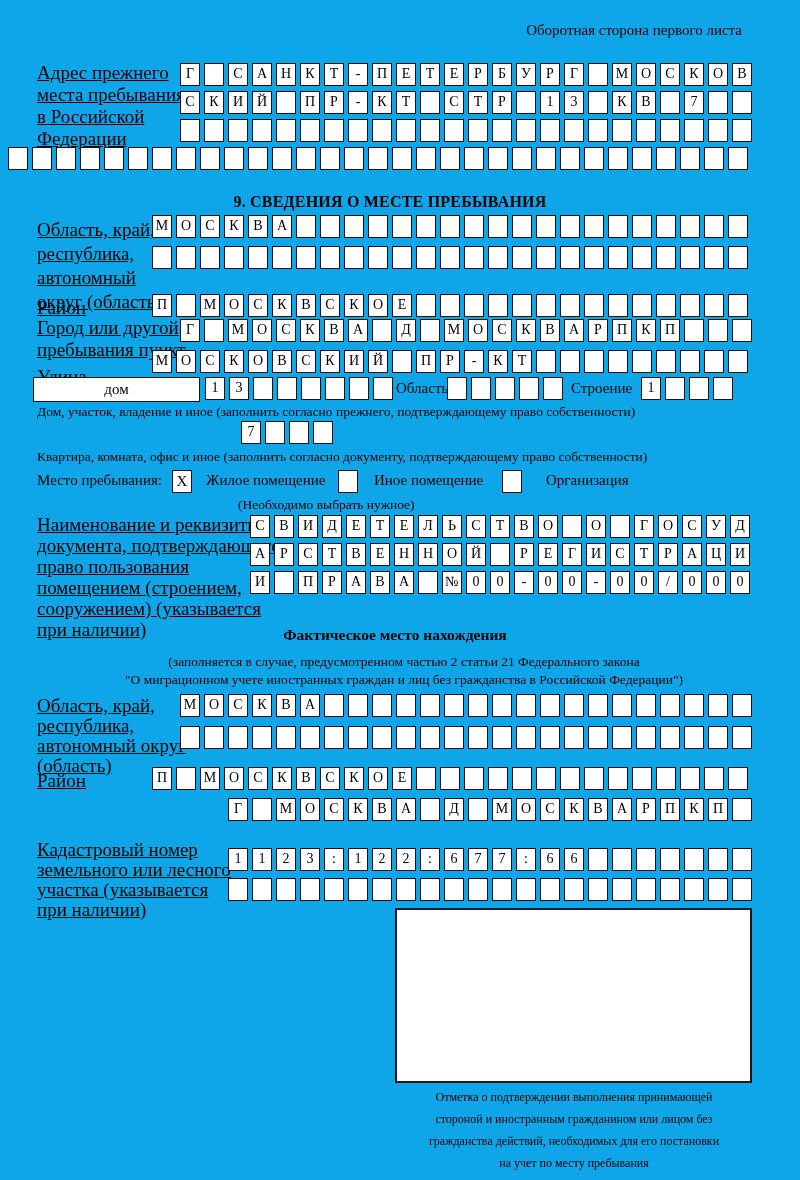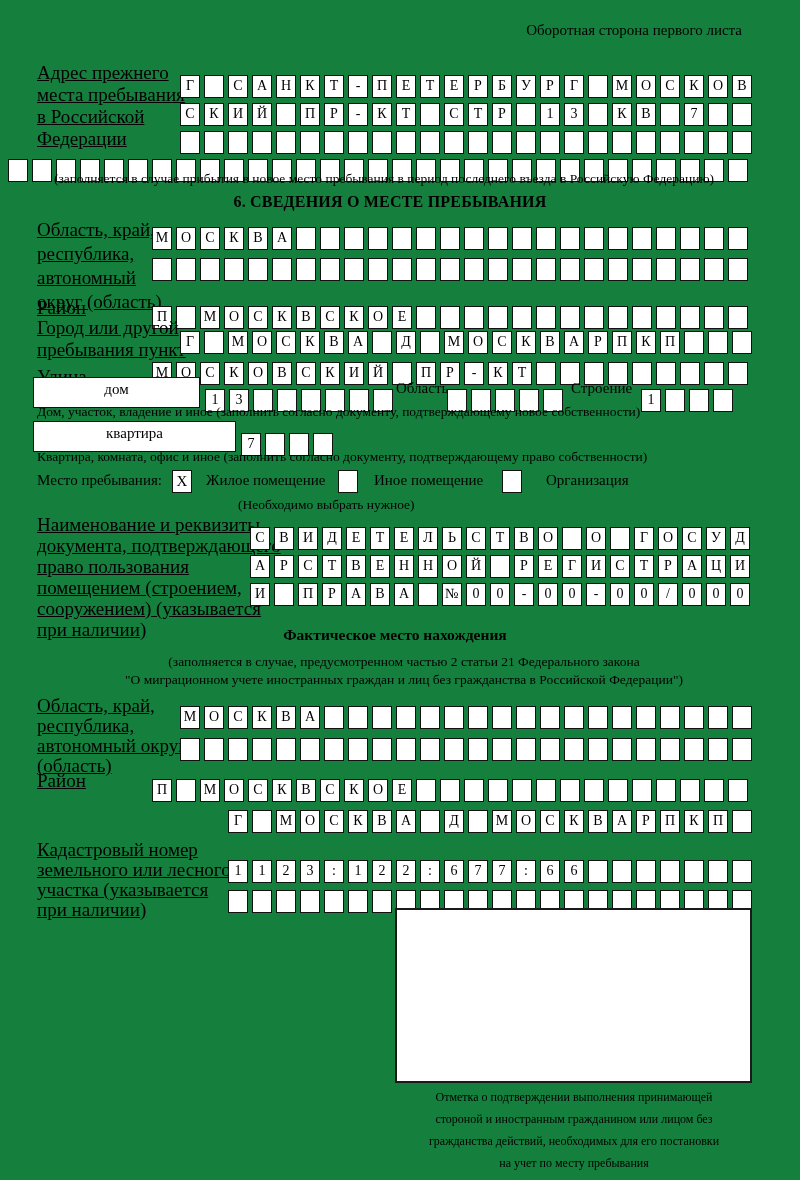--- a/index.html
+++ b/index.html
@@ -1,34 +1,34 @@
 <!DOCTYPE html>
 <html><head>
 <meta charset="utf-8">
 <style>
   html,body{margin:0;padding:0;background:#fff;}
   .page{
-    position:relative;width:800px;height:1180px;background:#15803d;
+    position:relative;width:800px;height:1180px;background:#0ea5e9;
     font-family:"Liberation Serif","DejaVu Serif",serif;color:#000;overflow:hidden;
   }
   .abs{position:absolute;}
   .lbl{font-size:19px;white-space:pre-line;line-height:22px;text-decoration:underline;}
   .lh20{line-height:20px;} .lh21{line-height:21px;} .lh24{line-height:24px;}
   .note{font-size:13.5px;white-space:nowrap;}
   .center{text-align:center;}
   .bold{font-weight:bold;}
   .sechead{font-size:16px;font-weight:bold;letter-spacing:.2px;}
-  .cellrow{position:absolute;white-space:nowrap;height:24px;margin-top:12px;}
+  .cellrow{position:absolute;white-space:nowrap;height:24px;}
   .cell{
     display:inline-block;box-sizing:border-box;width:20px;height:23px;
     border:1.5px solid #121212;margin-right:4px;text-align:center;
     font-size:14px;line-height:20px;vertical-align:top;background:#fff;
   }
   .widebox{
-    position:absolute;box-sizing:border-box;height:31px;border:1.7px solid #121212;
+    position:absolute;box-sizing:border-box;height:25px;border:1.7px solid #121212;
     text-align:center;font-size:15px;line-height:22px;background:#fff;
   }
   .cbx{
     display:inline-block;box-sizing:border-box;width:20px;height:23px;
     border:1.6px solid #121212;text-align:center;font-size:15px;line-height:20px;
     vertical-align:top;background:#fff;
   }
   .stamp{
     position:absolute;box-sizing:border-box;border:2px solid #1a1a1a;background:#fff;
   }
@@ -43,23 +43,22 @@
   <div class="abs inl" style="top:22px;right:58px;">Оборотная сторона первого листа</div>
 
   <div class="abs lbl" style="left:37px;top:62px;">Адрес прежнего
 места пребывания
 в Российской
 Федерации</div>
   <div class="cellrow" style="left:180px;top:63px;"><span class="cell">Г</span><span class="cell"></span><span class="cell">С</span><span class="cell">А</span><span class="cell">Н</span><span class="cell">К</span><span class="cell">Т</span><span class="cell">-</span><span class="cell">П</span><span class="cell">Е</span><span class="cell">Т</span><span class="cell">Е</span><span class="cell">Р</span><span class="cell">Б</span><span class="cell">У</span><span class="cell">Р</span><span class="cell">Г</span><span class="cell"></span><span class="cell">М</span><span class="cell">О</span><span class="cell">С</span><span class="cell">К</span><span class="cell">О</span><span class="cell">В</span></div>
   <div class="cellrow" style="left:180px;top:91px;"><span class="cell">С</span><span class="cell">К</span><span class="cell">И</span><span class="cell">Й</span><span class="cell"></span><span class="cell">П</span><span class="cell">Р</span><span class="cell">-</span><span class="cell">К</span><span class="cell">Т</span><span class="cell"></span><span class="cell">С</span><span class="cell">Т</span><span class="cell">Р</span><span class="cell"></span><span class="cell">1</span><span class="cell">3</span><span class="cell"></span><span class="cell">К</span><span class="cell">В</span><span class="cell"></span><span class="cell">7</span><span class="cell"></span><span class="cell"></span></div>
   <div class="cellrow" style="left:180px;top:119px;"><span class="cell"></span><span class="cell"></span><span class="cell"></span><span class="cell"></span><span class="cell"></span><span class="cell"></span><span class="cell"></span><span class="cell"></span><span class="cell"></span><span class="cell"></span><span class="cell"></span><span class="cell"></span><span class="cell"></span><span class="cell"></span><span class="cell"></span><span class="cell"></span><span class="cell"></span><span class="cell"></span><span class="cell"></span><span class="cell"></span><span class="cell"></span><span class="cell"></span><span class="cell"></span><span class="cell"></span></div>
   <div class="cellrow" style="left:8px;top:147px;"><span class="cell"></span><span class="cell"></span><span class="cell"></span><span class="cell"></span><span class="cell"></span><span class="cell"></span><span class="cell"></span><span class="cell"></span><span class="cell"></span><span class="cell"></span><span class="cell"></span><span class="cell"></span><span class="cell"></span><span class="cell"></span><span class="cell"></span><span class="cell"></span><span class="cell"></span><span class="cell"></span><span class="cell"></span><span class="cell"></span><span class="cell"></span><span class="cell"></span><span class="cell"></span><span class="cell"></span><span class="cell"></span><span class="cell"></span><span class="cell"></span><span class="cell"></span><span class="cell"></span><span class="cell"></span><span class="cell"></span></div>
-  <div class="abs note center" style="left:0;width:768px;top:171px;">(заполняется в случае прибытия в новое место пребывания в период последнего въезда в Российскую Федерацию)</div>
 
-  <div class="abs sechead center" style="left:0;width:780px;top:193px;">6. СВЕДЕНИЯ О МЕСТЕ ПРЕБЫВАНИЯ</div>
+  <div class="abs sechead center" style="left:0;width:780px;top:193px;">9. СВЕДЕНИЯ О МЕСТЕ ПРЕБЫВАНИЯ</div>
 
   <div class="abs lbl lh24" style="left:37px;top:218px;">Область, край,
 республика,
 автономный
 округ (область)</div>
   <div class="cellrow" style="left:152px;top:215px;"><span class="cell">М</span><span class="cell">О</span><span class="cell">С</span><span class="cell">К</span><span class="cell">В</span><span class="cell">А</span><span class="cell"></span><span class="cell"></span><span class="cell"></span><span class="cell"></span><span class="cell"></span><span class="cell"></span><span class="cell"></span><span class="cell"></span><span class="cell"></span><span class="cell"></span><span class="cell"></span><span class="cell"></span><span class="cell"></span><span class="cell"></span><span class="cell"></span><span class="cell"></span><span class="cell"></span><span class="cell"></span><span class="cell"></span></div>
   <div class="cellrow" style="left:152px;top:246px;"><span class="cell"></span><span class="cell"></span><span class="cell"></span><span class="cell"></span><span class="cell"></span><span class="cell"></span><span class="cell"></span><span class="cell"></span><span class="cell"></span><span class="cell"></span><span class="cell"></span><span class="cell"></span><span class="cell"></span><span class="cell"></span><span class="cell"></span><span class="cell"></span><span class="cell"></span><span class="cell"></span><span class="cell"></span><span class="cell"></span><span class="cell"></span><span class="cell"></span><span class="cell"></span><span class="cell"></span><span class="cell"></span></div>
 
   <div class="abs lbl" style="left:37px;top:297px;">Район</div>
   <div class="cellrow" style="left:152px;top:294px;"><span class="cell">П</span><span class="cell"></span><span class="cell">М</span><span class="cell">О</span><span class="cell">С</span><span class="cell">К</span><span class="cell">В</span><span class="cell">С</span><span class="cell">К</span><span class="cell">О</span><span class="cell">Е</span><span class="cell"></span><span class="cell"></span><span class="cell"></span><span class="cell"></span><span class="cell"></span><span class="cell"></span><span class="cell"></span><span class="cell"></span><span class="cell"></span><span class="cell"></span><span class="cell"></span><span class="cell"></span><span class="cell"></span><span class="cell"></span></div>
@@ -70,23 +69,22 @@
 
   <div class="abs lbl" style="left:37px;top:353px;margin-top:13px;">Улица</div>
   <div class="cellrow" style="left:152px;top:350px;"><span class="cell">М</span><span class="cell">О</span><span class="cell">С</span><span class="cell">К</span><span class="cell">О</span><span class="cell">В</span><span class="cell">С</span><span class="cell">К</span><span class="cell">И</span><span class="cell">Й</span><span class="cell"></span><span class="cell">П</span><span class="cell">Р</span><span class="cell">-</span><span class="cell">К</span><span class="cell">Т</span><span class="cell"></span><span class="cell"></span><span class="cell"></span><span class="cell"></span><span class="cell"></span><span class="cell"></span><span class="cell"></span><span class="cell"></span><span class="cell"></span></div>
 
   <div class="widebox" style="left:33px;top:377px;width:167px;">дом</div>
   <div class="cellrow" style="left:205px;top:377px;"><span class="cell">1</span><span class="cell">3</span><span class="cell"></span><span class="cell"></span><span class="cell"></span><span class="cell"></span><span class="cell"></span><span class="cell"></span></div>
   <div class="abs inl" style="left:396px;top:380px;">Область</div>
   <div class="cellrow" style="left:447px;top:377px;"><span class="cell"></span><span class="cell"></span><span class="cell"></span><span class="cell"></span><span class="cell"></span></div>
   <div class="abs inl" style="left:571px;top:380px;">Строение</div>
   <div class="cellrow" style="left:641px;top:377px;"><span class="cell">1</span><span class="cell"></span><span class="cell"></span><span class="cell"></span></div>
-  <div class="abs note" style="left:37px;top:404px;">Дом, участок, владение и иное (заполнить согласно документу, подтверждающему новое собственности)</div>
+  <div class="abs note" style="left:37px;top:404px;">Дом, участок, владение и иное (заполнить согласно прежнего, подтверждающему право собственности)</div>
 
-  <div class="widebox" style="left:33px;top:421px;width:203px;">квартира</div>
   <div class="cellrow" style="left:241px;top:421px;"><span class="cell">7</span><span class="cell"></span><span class="cell"></span><span class="cell"></span></div>
   <div class="abs note" style="left:37px;top:449px;">Квартира, комната, офис и иное (заполнить согласно документу, подтверждающему право собственности)</div>
 
   <div class="abs inl" style="left:37px;top:472px;">Место пребывания:</div>
   <span class="cbx abs" style="left:172px;top:470px;">X</span>
   <div class="abs inl" style="left:206px;top:472px;">Жилое помещение</div>
   <span class="cbx abs" style="left:338px;top:470px;"></span>
   <div class="abs inl" style="left:374px;top:472px;">Иное помещение</div>
   <span class="cbx abs" style="left:502px;top:470px;"></span>
   <div class="abs inl" style="left:546px;top:472px;">Организация</div>

